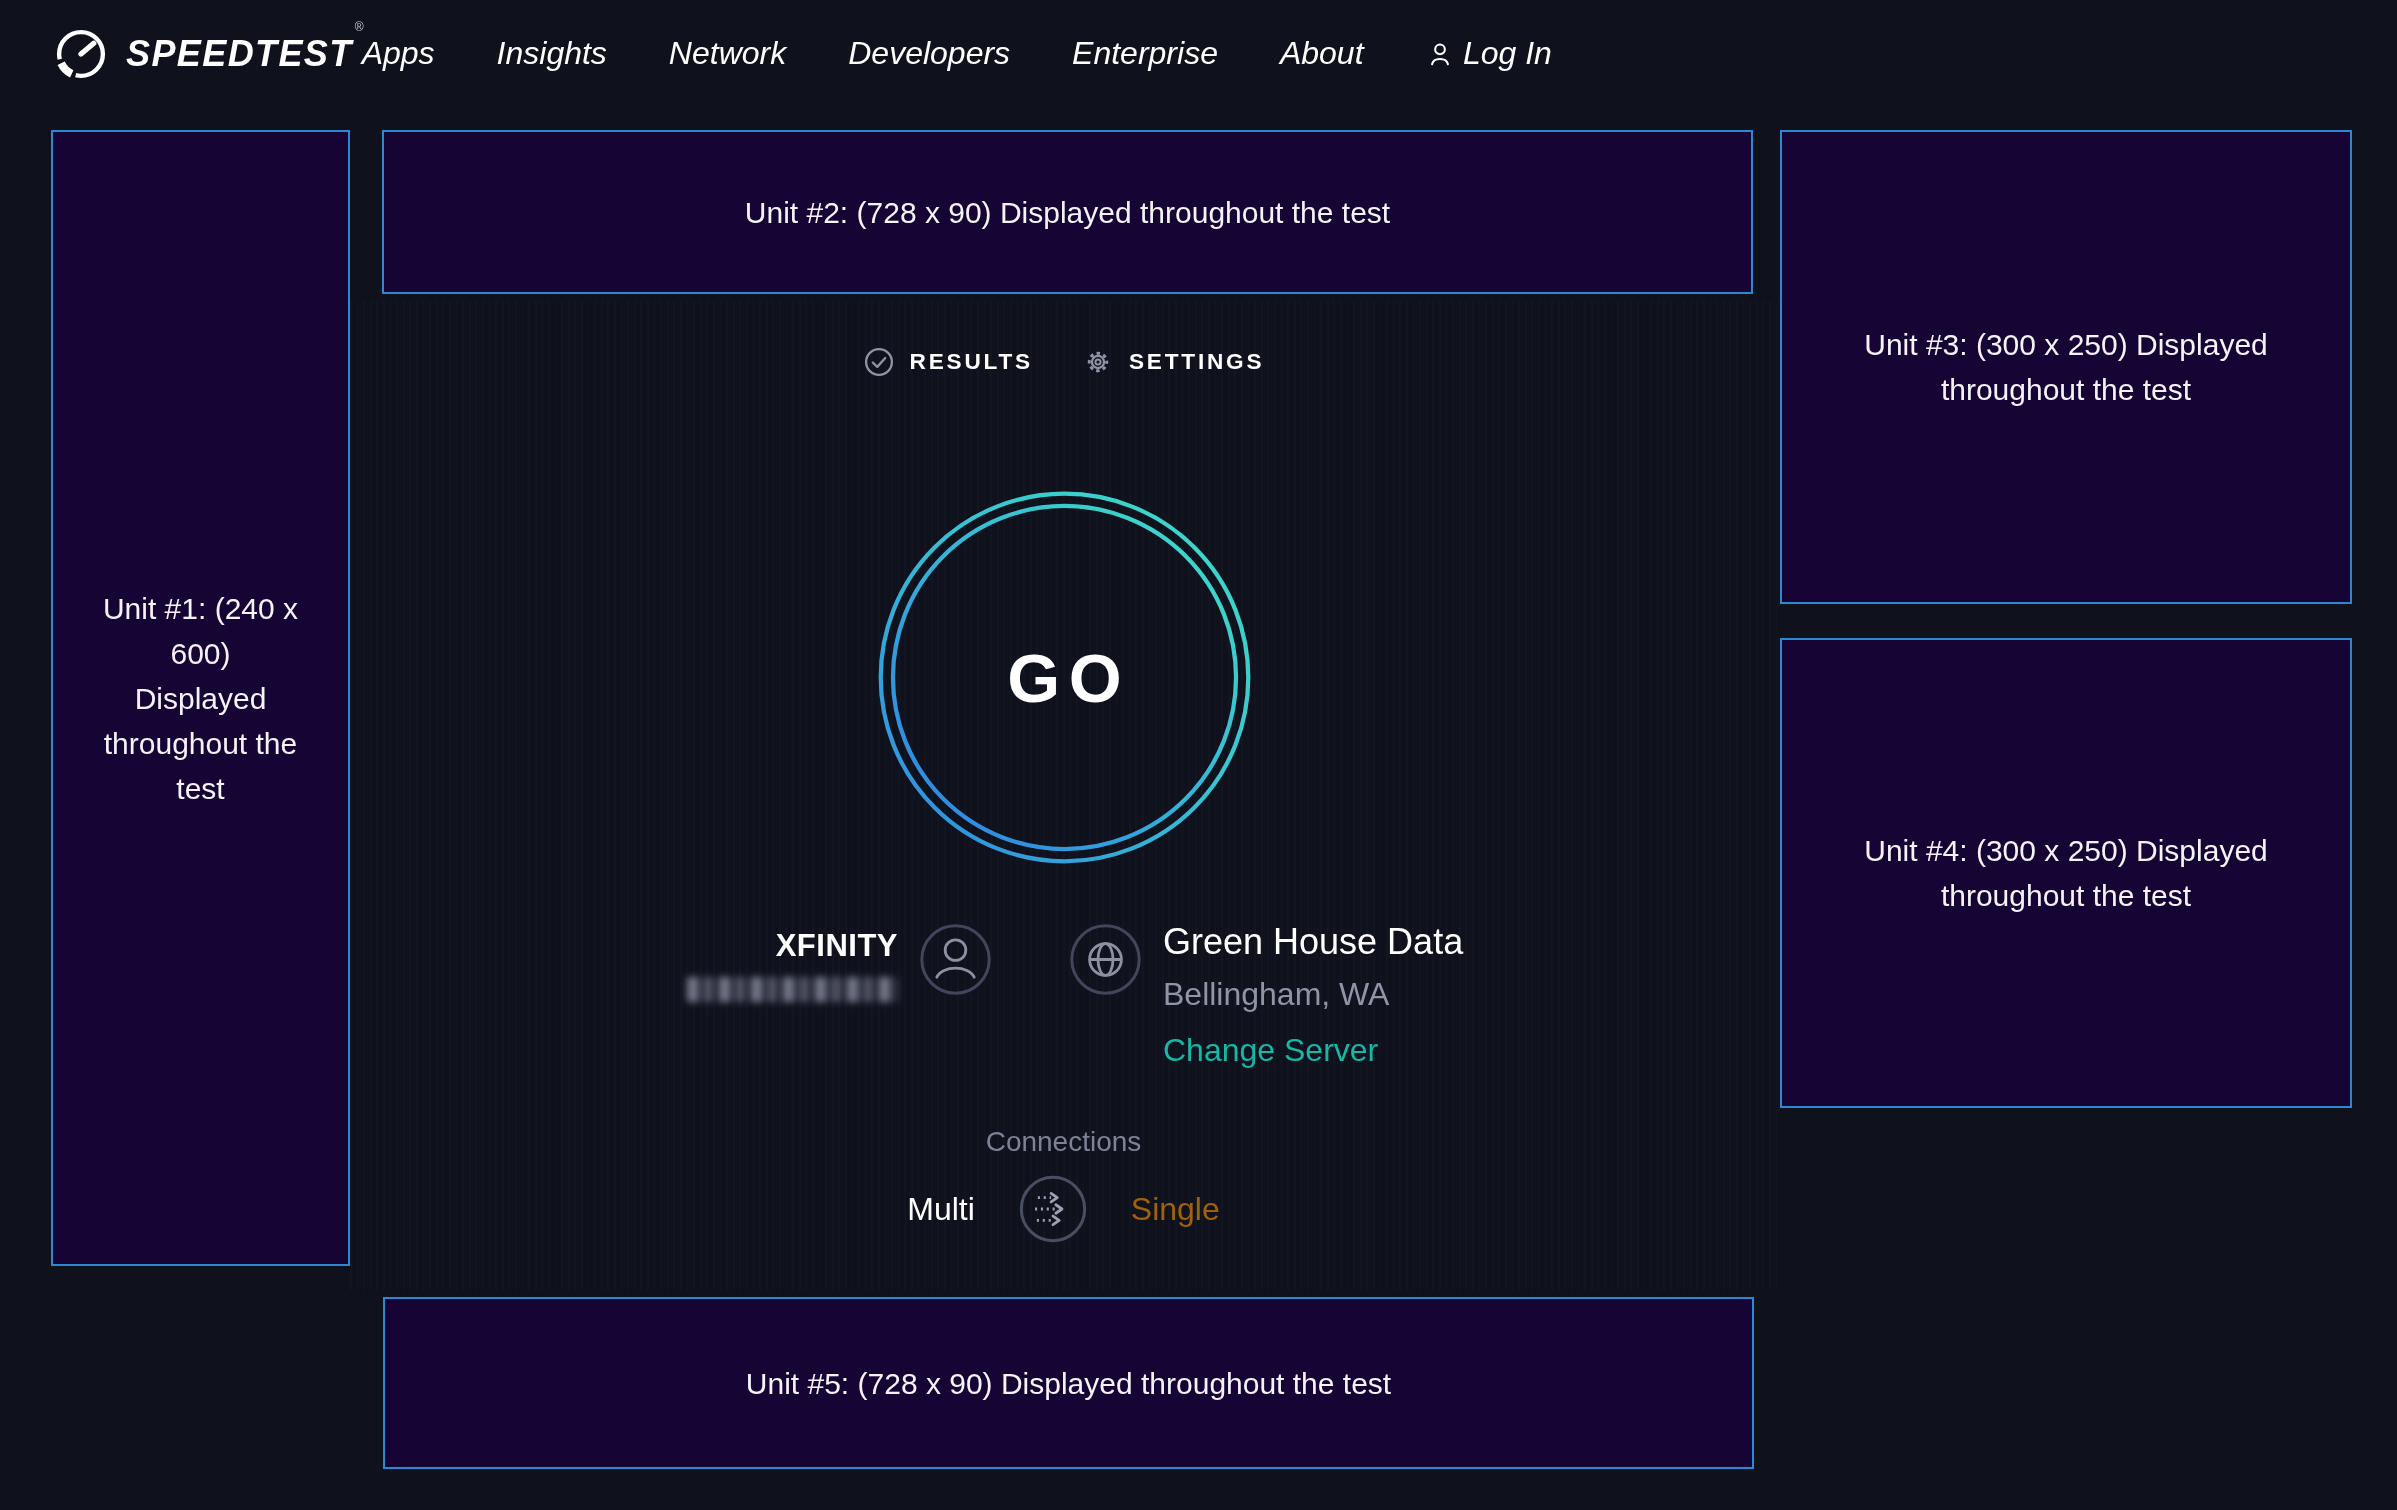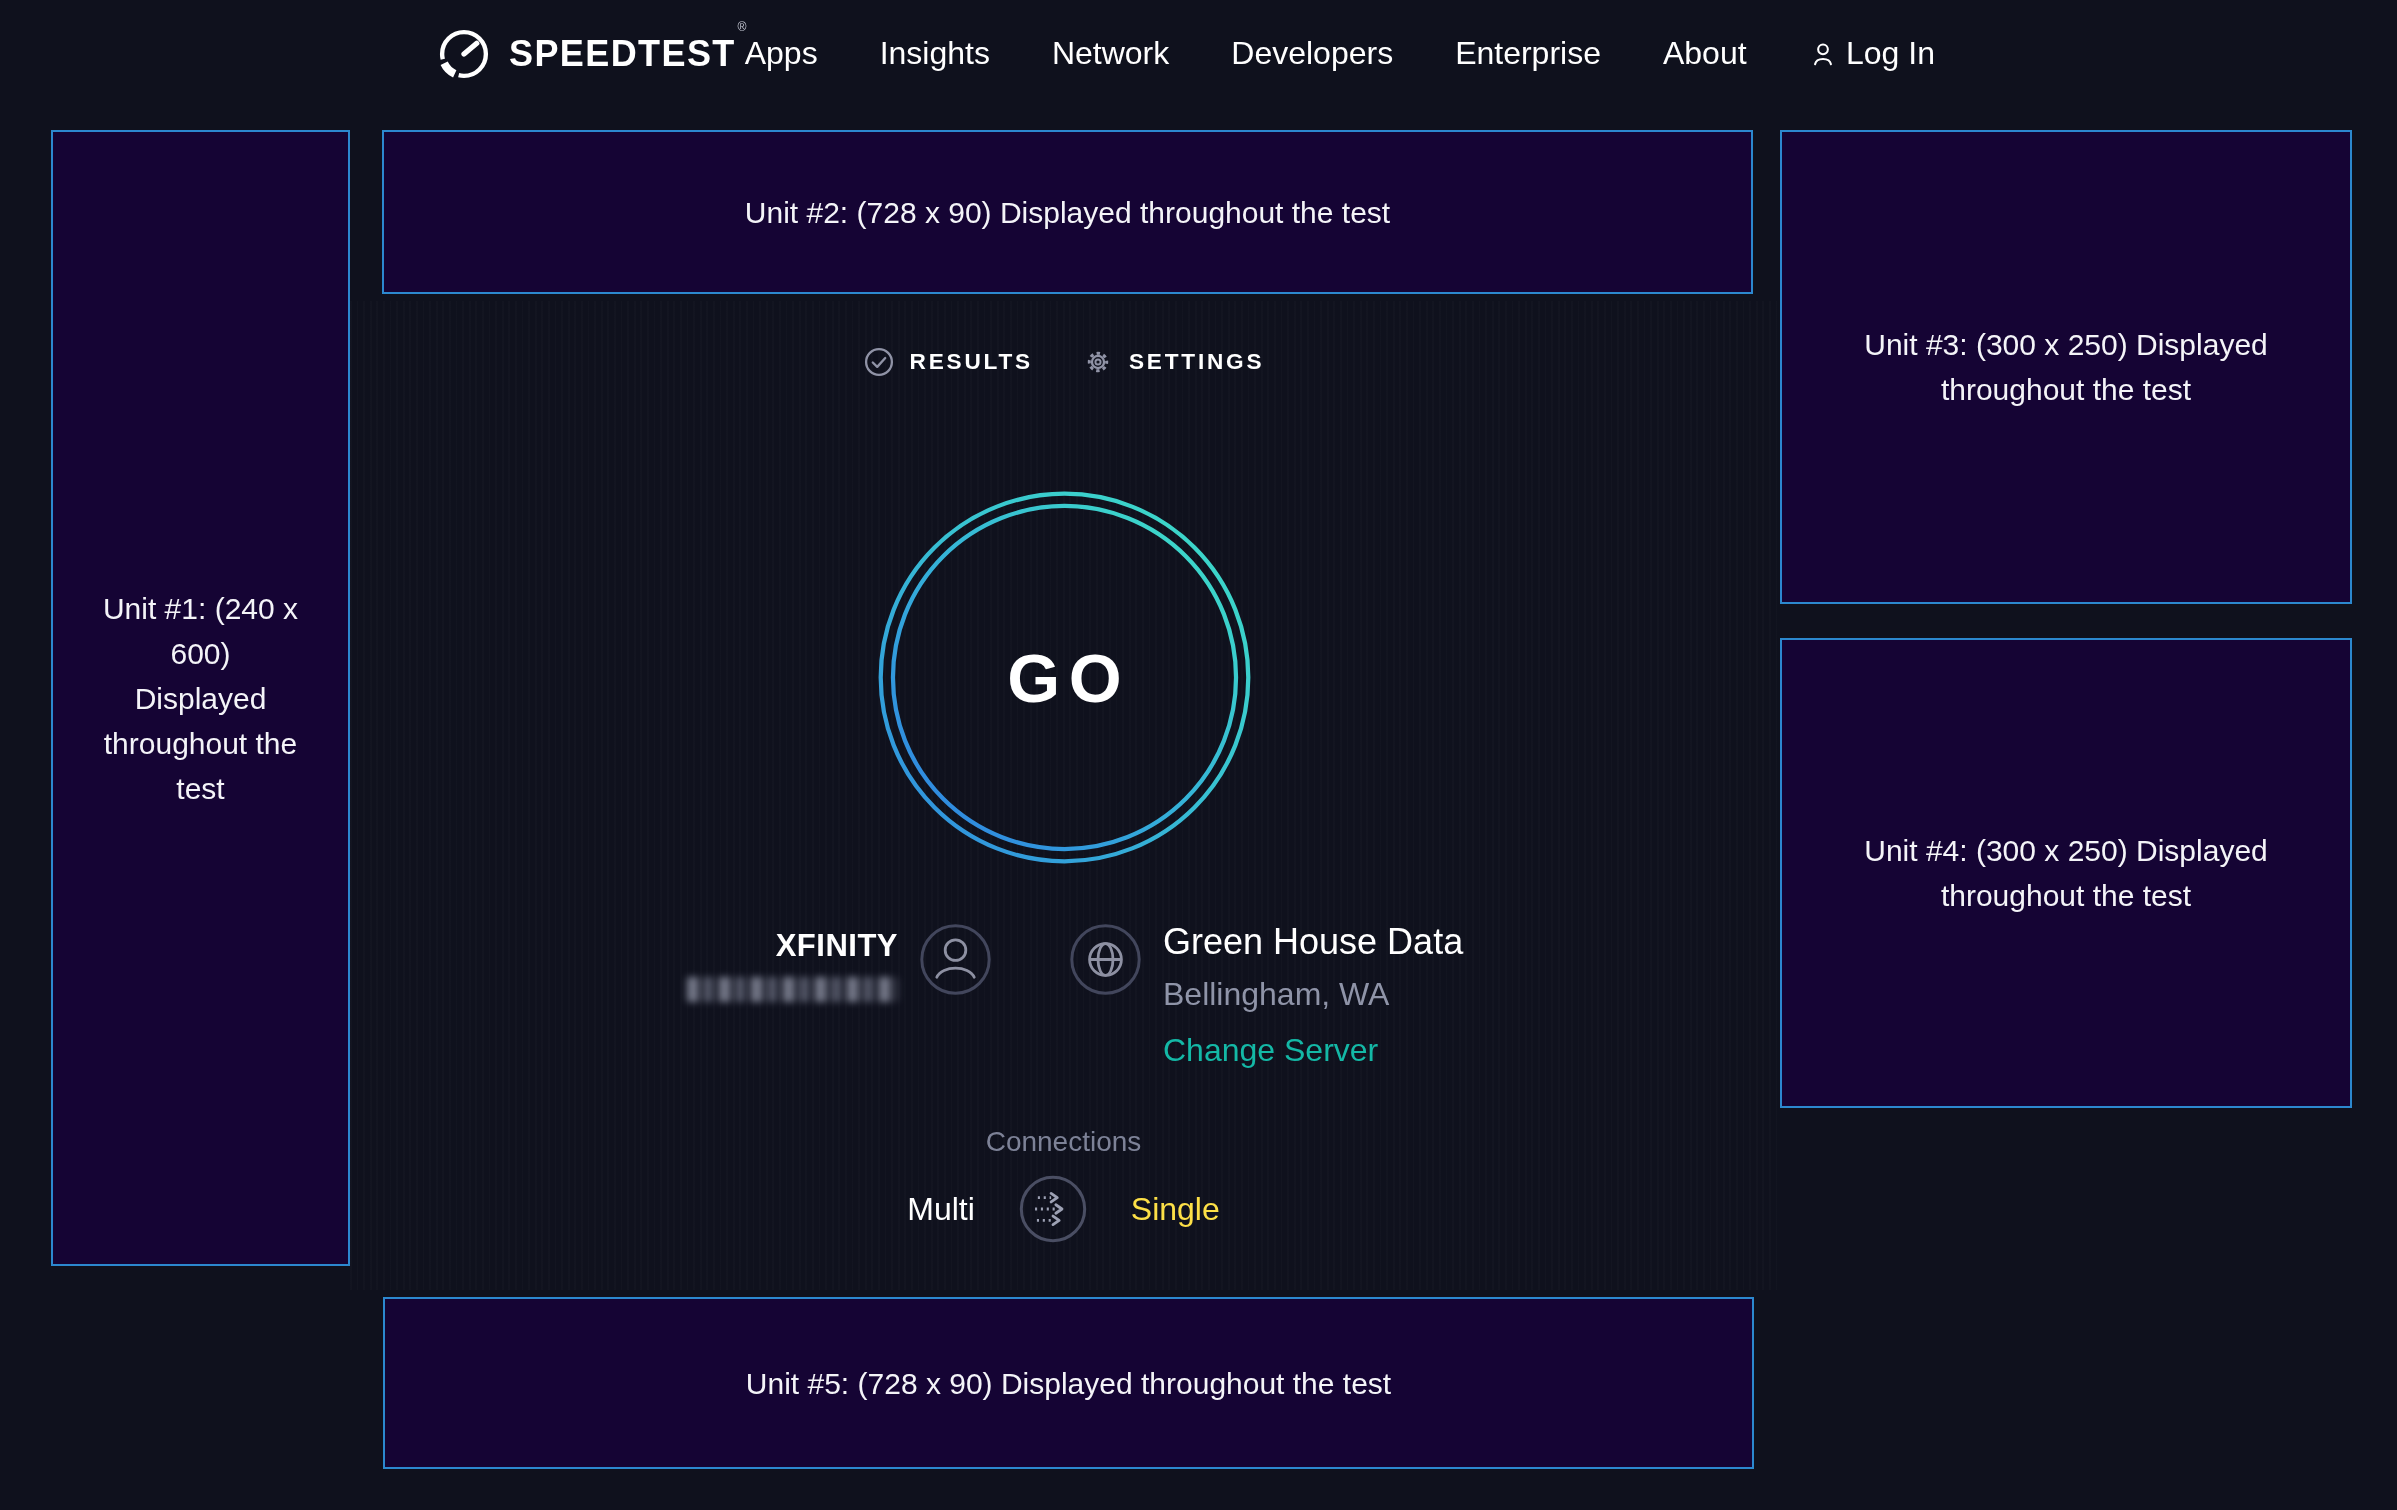--- a/index.html
+++ b/index.html
@@ -6,22 +6,22 @@
   #page{
     position:relative;width:2397px;height:1510px;
     background:#0f111d;
     font-family:"Liberation Sans",sans-serif;
     color:#ffffff;
     -webkit-font-smoothing:antialiased;
   }
   
   .header{
     position:absolute;left:0;top:0;width:2397px;height:107px;
-    display:flex;align-items:center;justify-content:center;
-    padding:0 79px 0 53px;box-sizing:border-box;
+    display:flex;align-items:center;justify-content:flex-start;
+    padding:0 79px 0 53px;box-sizing:border-box;font-style:italic;
   }
   .logo{display:flex;align-items:center;gap:17px;cursor:pointer;}
   .logo-text{font-size:36px;font-weight:700;letter-spacing:1.4px;color:#ffffff;}
   .logo-tm{font-size:12.2px;color:#c6c9d4;vertical-align:top;position:relative;top:-13px;left:1.9px;}
   .nav{display:flex;align-items:center;gap:62px;font-size:32px;font-weight:400;}
   .nav-item{color:#ffffff;cursor:pointer;white-space:nowrap;}
   .login{display:flex;align-items:center;gap:9.4px;cursor:pointer;}
   
   .ad{
     position:absolute;box-sizing:border-box;
@@ -82,21 +82,21 @@
   
   .conn-label{
     position:absolute;left:348px;top:1126px;width:1431px;
     text-align:center;font-size:28px;color:#7d8297;
   }
   .conn-row{
     position:absolute;left:348px;top:1173px;width:1431px;height:72px;
     display:flex;align-items:center;justify-content:center;gap:43px;
   }
   .conn-multi{font-size:32px;font-weight:500;color:#ffffff;cursor:pointer;}
-  .conn-single{font-size:32px;color:#fde047;cursor:pointer;}
+  .conn-single{font-size:32px;color:#a16207;cursor:pointer;}
   .conn-toggle{cursor:pointer;}
 </style>
 </head>
 <body>
 
 <div id="page">
 
   <div class="header">
     <div class="logo">
       <svg class="gauge" width="56" height="56" viewBox="0 0 64 64">

